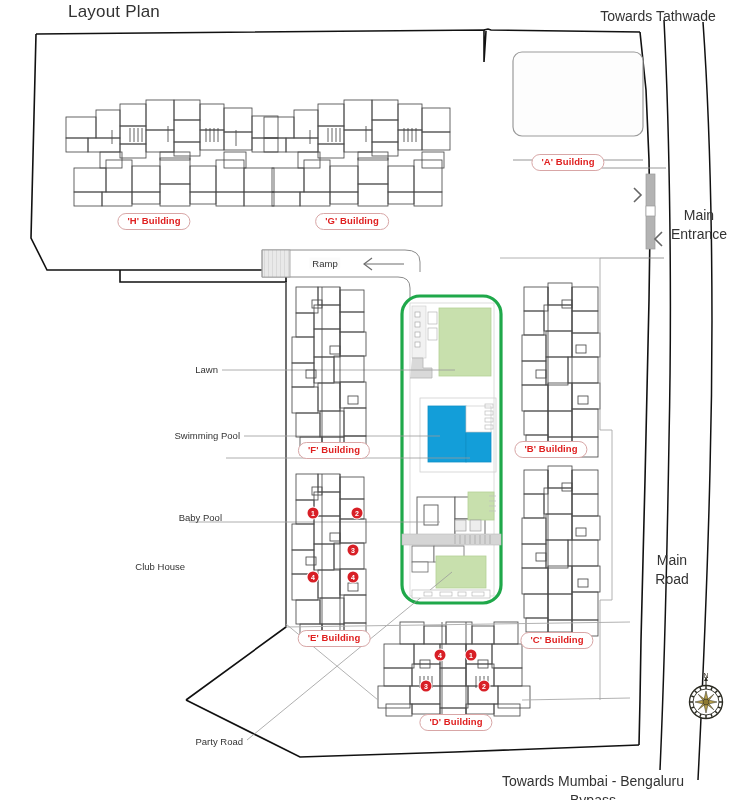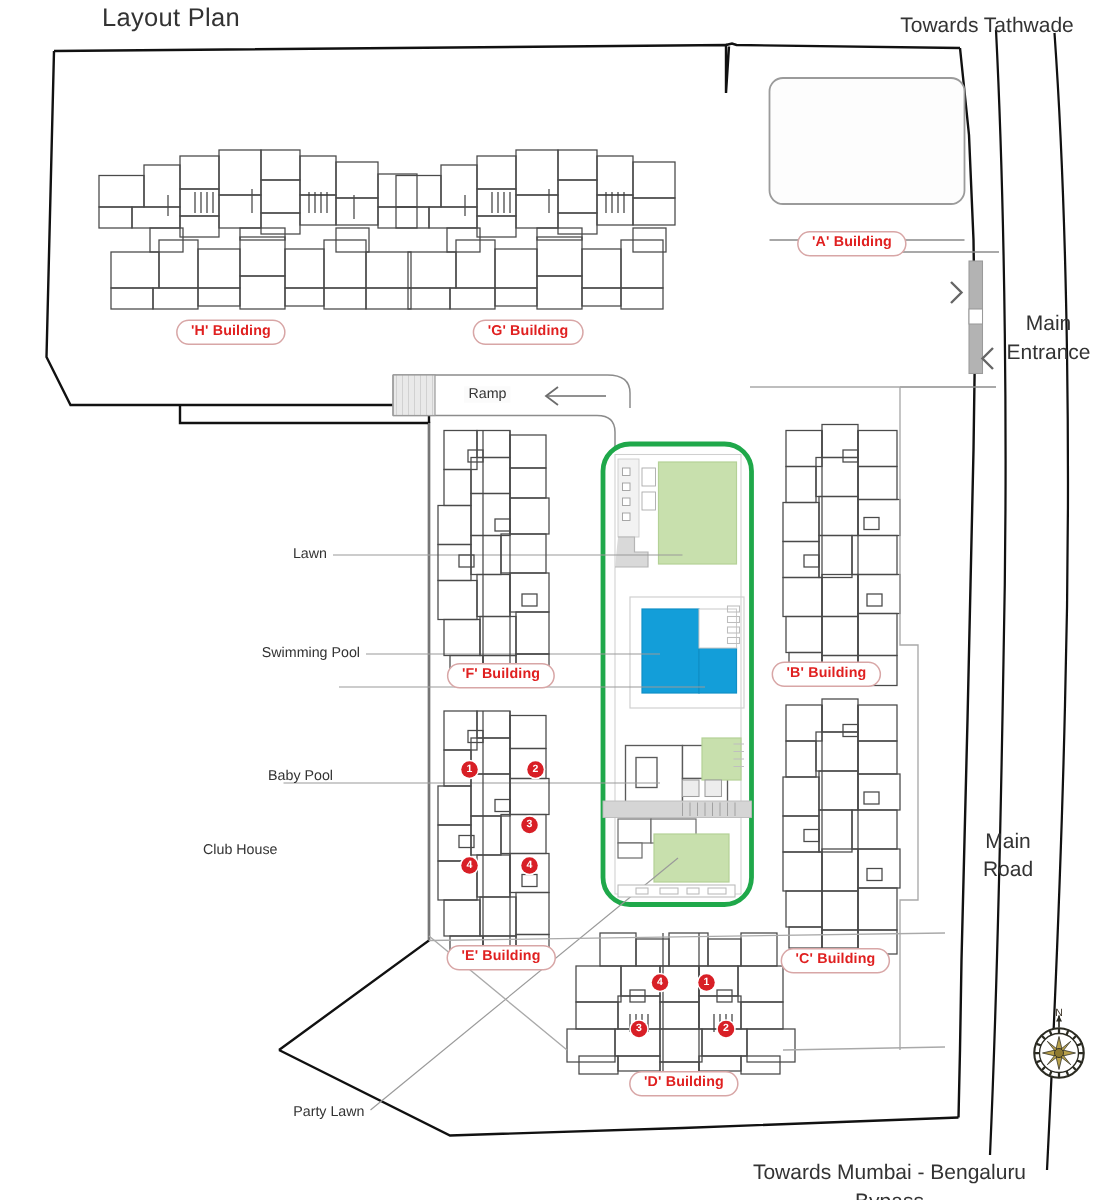--- a/index.html
+++ b/index.html
@@ -540,21 +540,21 @@
   <div class="bldg-pill" style="left:334px; top:442px;">'F' Building</div>
   <div class="bldg-pill" style="left:551px; top:441px;">'B' Building</div>
   <div class="bldg-pill" style="left:334px; top:630px;">'E' Building</div>
   <div class="bldg-pill" style="left:557px; top:632px;">'C' Building</div>
   <div class="bldg-pill" style="left:456px; top:714px;">'D' Building</div>
 
   <div class="callout r" style="left:218px; top:370px;">Lawn</div>
   <div class="callout r" style="left:240px; top:436px;">Swimming Pool</div>
   <div class="callout r" style="left:222px; top:478px;margin-top:40px;">Baby Pool</div>
   <div class="callout r" style="left:185px; top:522px;margin-top:45px;">Club House</div>
-  <div class="callout r" style="left:243px; top:742px;">Party Lawn</div>
+  <div class="callout r" style="left:243px; top:742px;">Party Road</div>
 
   <div class="ramp-label" style="left:325px; top:263px;">Ramp</div>
 
   <div class="road-note" style="left:658px; top:7px;">Towards Tathwade</div>
   <div class="road-note two" style="left:699px; top:206px;">Main<br>Entrance</div>
   <div class="road-note two" style="left:672px; top:551px;">Main<br>Road</div>
   <div class="road-note two" style="left:593px; top:772px; width:220px;">Towards Mumbai - Bengaluru Bypass<br>Bhumkar Chowk</div>
 
   <div class="compass-letter" style="left:706px; top:672px;">N</div>
 

